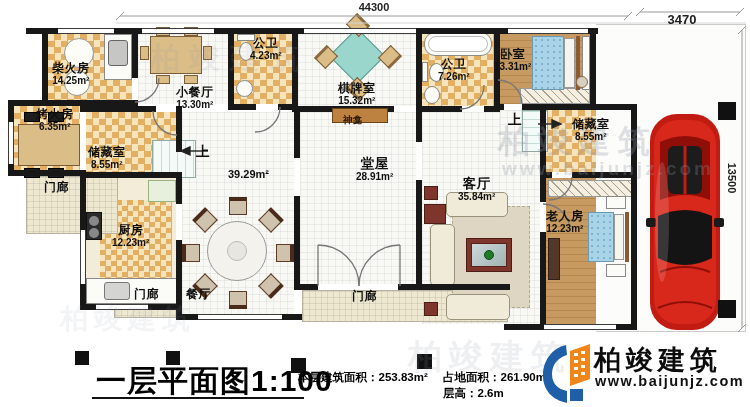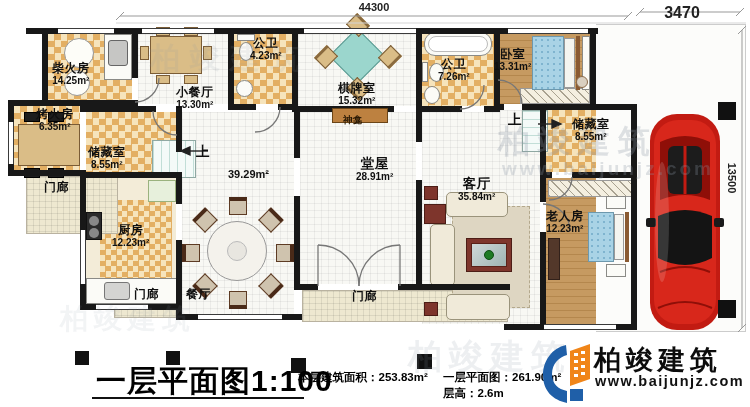--- a/index.html
+++ b/index.html
@@ -338,42 +338,42 @@
     <span class="nm big">上</span>
   </div>
   <div class="lbl" style="left:228px;top:168px;">
     <span class="ar" style="font-size:11px;">39.29m²</span>
   </div>
   <div class="lbl" style="left:343px;top:109px;z-index:9;">
     <span style="font-size:9.5px;color:#2b1a05;">神龛</span>
   </div>
 
   <div class="dim" style="left:334px;top:1px;width:80px;"><span>44300</span></div>
-  <div class="dim" style="left:652px;top:4px;width:60px;font-size:16px;"><span>3470</span></div>
+  <div class="dim" style="left:652px;top:12px;width:60px;font-size:13px;"><span>3470</span></div>
   <div class="dim" style="left:702px;top:172px;width:60px;transform:rotate(90deg);"><span>13500</span></div>
 
   <div class="wm" style="left:150px;top:38px;font-size:30px;letter-spacing:10px;opacity:.45;"><span>柏竣建筑</span></div>
   <div class="wm" style="left:498px;top:120px;font-size:32px;letter-spacing:8px;"><span>柏竣建筑</span></div>
   <div class="wm" style="left:502px;top:158px;font-size:19px;letter-spacing:3px;"><span>www.baijunjz.com</span></div>
   <div class="wm" style="left:60px;top:300px;font-size:28px;letter-spacing:6px;opacity:.4;"><span>柏竣建筑</span></div>
   <div class="wm" style="left:408px;top:334px;font-size:34px;letter-spacing:7px;opacity:.55;"><span>柏竣建筑</span></div>
 
   <div class="col" style="left:75px;top:351px;width:14px;height:14px;"></div>
   <div class="col" style="left:166px;top:351px;width:14px;height:14px;"></div>
   <div class="col" style="left:291px;top:358px;width:15px;height:15px;"></div>
   <div class="col" style="left:417px;top:354px;width:15px;height:15px;"></div>
 
   <div class="tb-title"><span>一层平面图</span><span>1:100</span></div>
   <div class="tb-underline"></div>
 
   <div class="stat" style="left:298px;top:370px;">
     <span>本层建筑面积：</span><span>253.83m²</span>
   </div>
   <div class="stat" style="left:443px;top:370px;">
-    <span>一层平面图：</span><span>261.90m²</span>
+    <span>占地面积：</span><span>261.90m²</span>
   </div>
   <div class="stat" style="left:443px;top:386px;">
     <span>层高：</span><span>2.6m</span>
   </div>
 
   <svg class="layer" style="left:540px;top:341px;z-index:9;" width="52" height="64" viewBox="0 0 52 64">
     <path d="M26,4 C12,7 3,20 3,34 C3,50 13,59 27,62 L27,50 C18,48 12,43 12,33 C12,23 19,16 27,14 Z" fill="#1f5fa8"></path>
     <path d="M30,10 L50,3 L50,38 L30,45 Z" fill="#f08519"></path>
     <g fill="#ffffff">
       <rect x="34" y="12" width="4" height="3"></rect>

